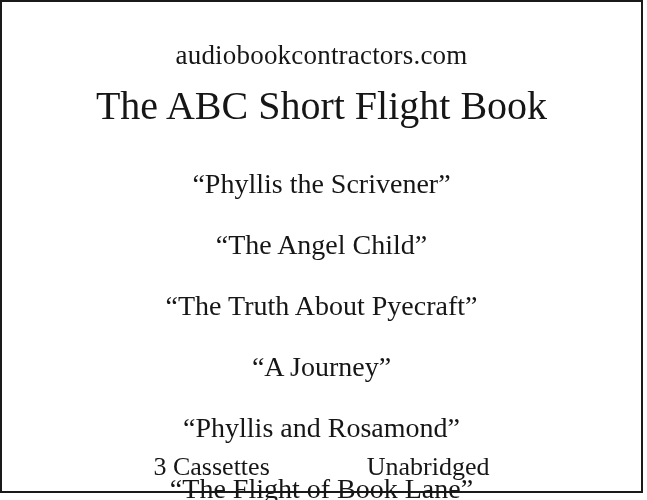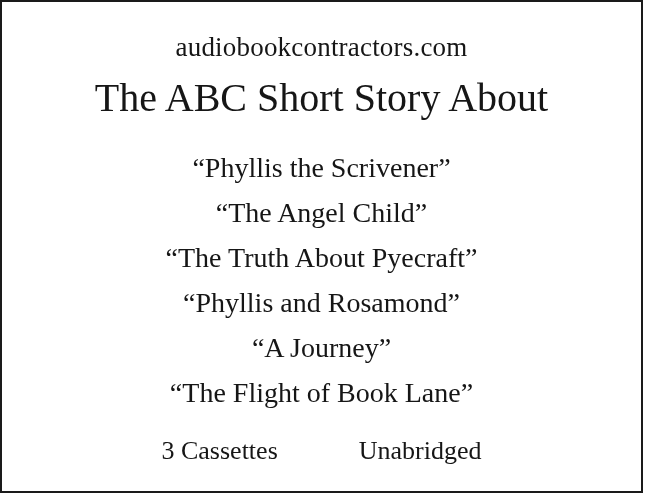--- a/index.html
+++ b/index.html
@@ -1,20 +1,20 @@
 <!DOCTYPE html>
 <html style="--bg: #ffffff; --text: #161616; --border: #1a1a1a;"><head>
 <meta charset="utf-8">
 <style>
   :root {
     --bg: #ffffff;
     --text: #161616;
     --border: #1a1a1a;
   }
-  * { margin: 0; padding: 0; box-sizing: border-box; }
+  * { margin: 0; padding: 8px; box-sizing: border-box; }
   html, body {
     width: 647px;
     height: 500px;
     background: var(--bg);
     overflow: hidden;
     font-family: "Liberation Serif", "DejaVu Serif", serif;
     color: var(--text);
   }
   .cover-frame {
     position: absolute;
@@ -71,28 +71,28 @@
   }
   .bottom-row span { white-space: nowrap; }
 </style>
 </head>
 <body>
 
 <div class="cover-frame">
 
   <div class="website-line">audiobookcontractors.com</div>
 
-  <div class="cover-title">The ABC Short Story About</div>
+  <div class="cover-title">The ABC Short Flight Book</div>
 
   <div class="story-list">
     <div class="story-line">“Phyllis the Scrivener”</div>
     <div class="story-line">“The Angel Child”</div>
     <div class="story-line">“The Truth About Pyecraft”</div>
+    <div class="story-line">“A Journey”</div>
     <div class="story-line">“Phyllis and Rosamond”</div>
-    <div class="story-line">“A Journey”</div>
     <div class="story-line">“The Flight of Book Lane”</div>
   </div>
 
   <div class="bottom-row">
     <span>3 Cassettes</span>
     <span>Unabridged</span>
   </div>
 
 </div>
 

